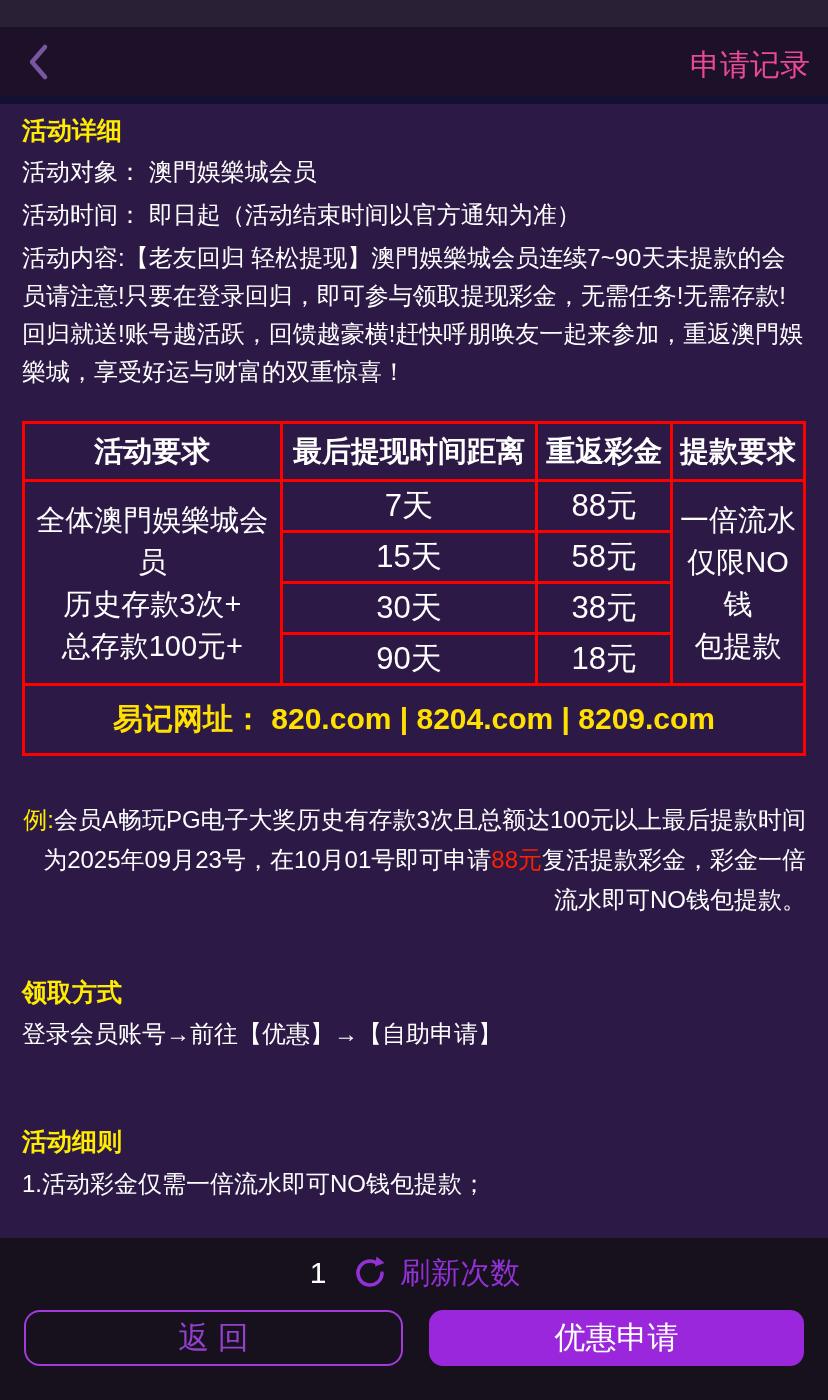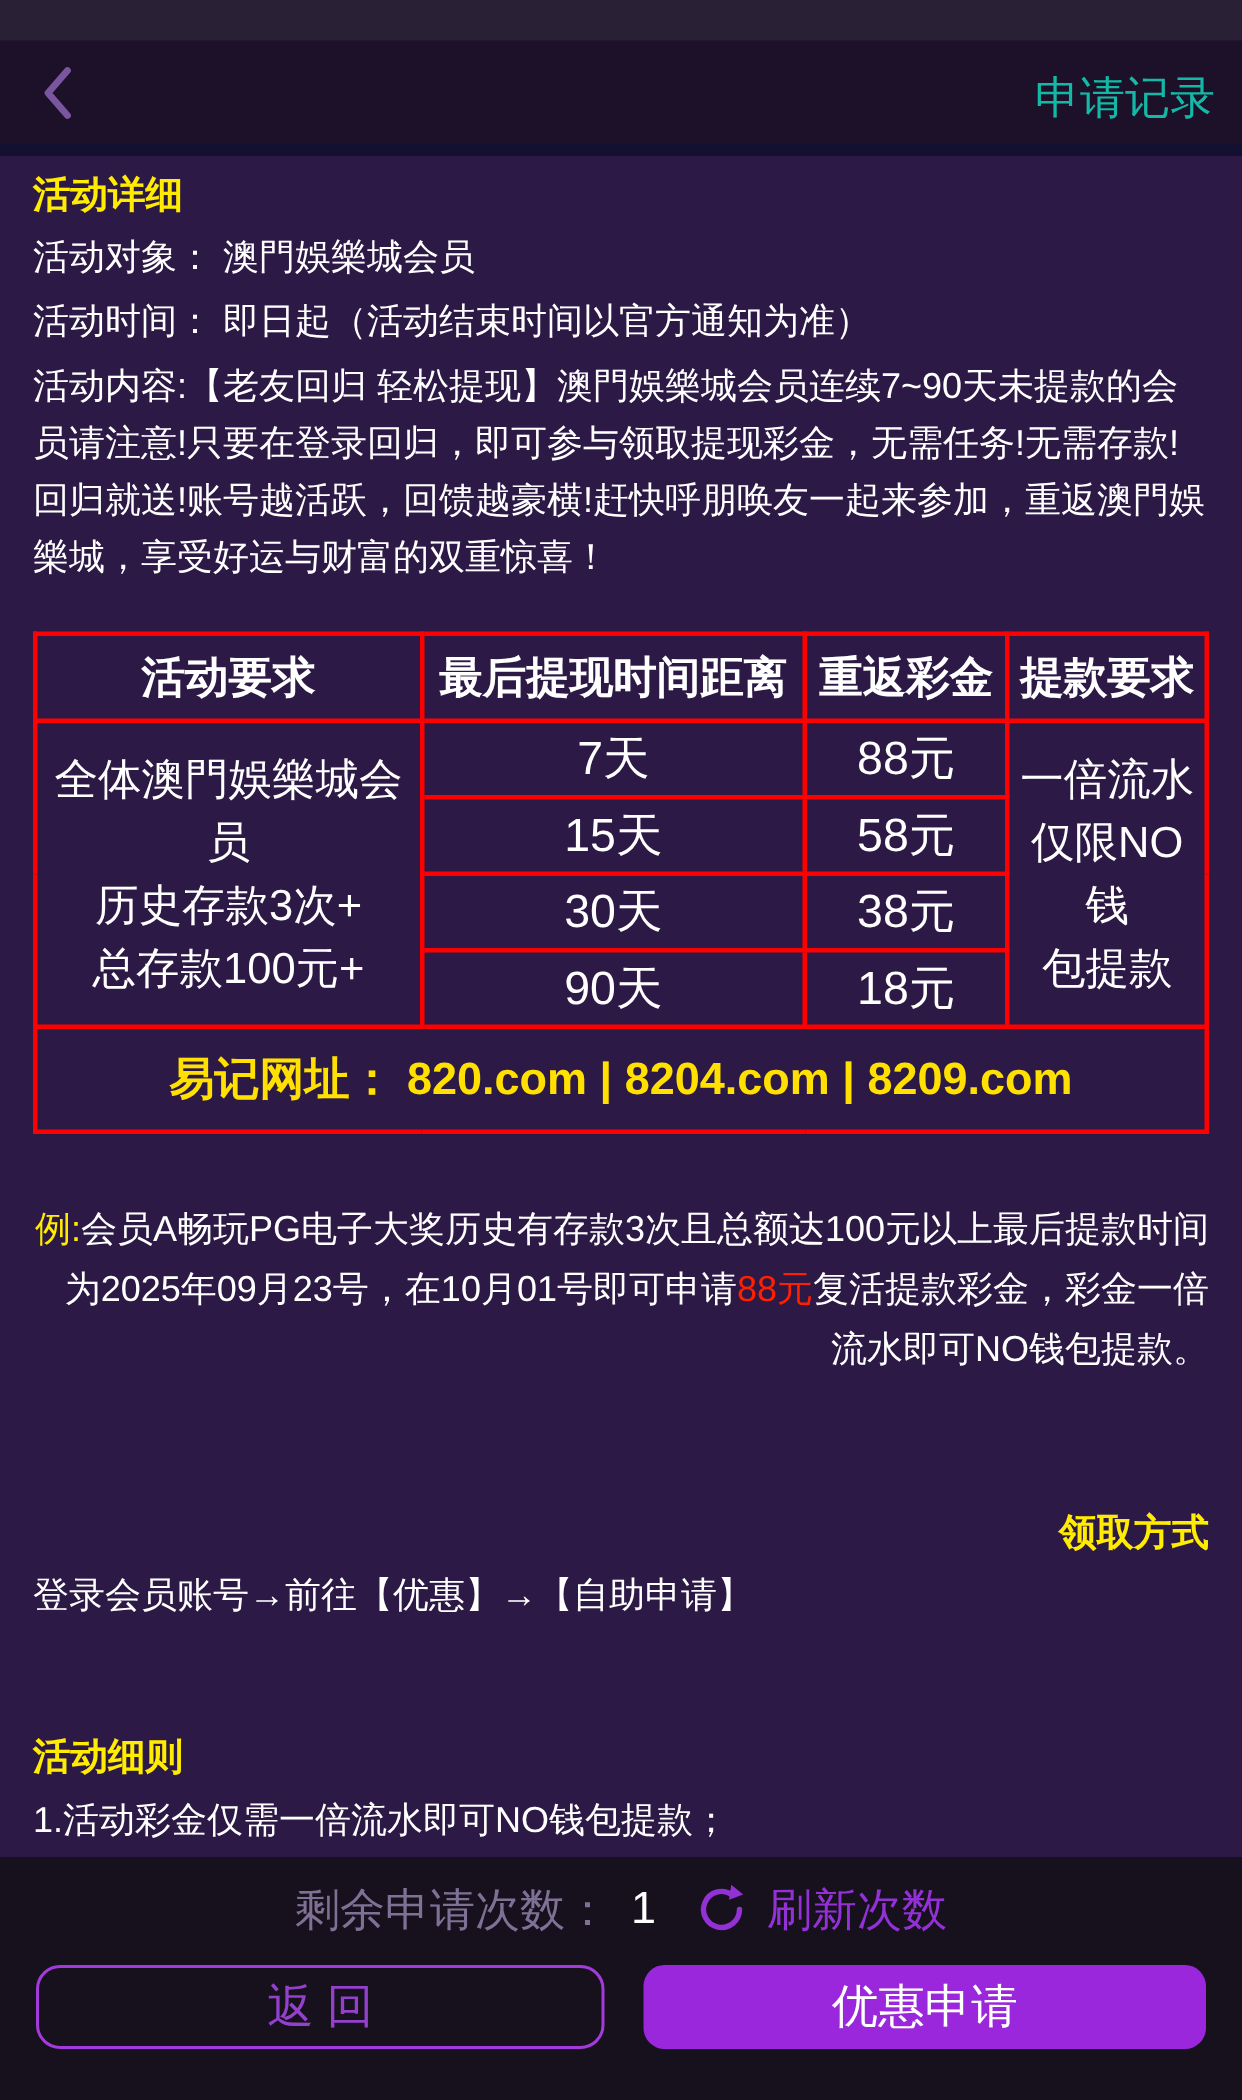--- a/index.html
+++ b/index.html
@@ -13,21 +13,21 @@
   .screen { width: 828px; height: 1400px; position: relative; overflow: hidden; }
 
   
   .statusbar { height: 27px; background: #292036; width: 100%; }
   .header {
     height: 69px; background: #1c1128; width: 100%;
     position: relative; display: flex; align-items: center; justify-content: center;
   }
   .back-btn { position: absolute; left: 24px; top: 14px; width: 30px; height: 42px; cursor: pointer; }
   .page-title { color: #ffffff; font-size: 34px; font-weight: bold; letter-spacing: 1px; }
-  .record-link { position: absolute; right: 18px; top: 18px; color: #14b8a6; font-size: 30px; cursor: pointer; }
+  .record-link { position: absolute; right: 18px; top: 18px; color: #ec4899; font-size: 30px; cursor: pointer; }
 
   
   .content {
     position: absolute; top: 96px; left: 0; right: 0; bottom: 162px;
     background: #2c1945; overflow: hidden; padding: 0 22px;
   }
   .content-top-divider { height: 8px; margin: 0 -22px; background: #141031; }
 
   .section-heading { color: #ffec00; font-size: 25px; font-weight: bold; margin-top: 8px; line-height: 36px; }
   .body-text { color: #ffffff; font-size: 24px; line-height: 38px; margin-top: 5px; }
@@ -41,21 +41,21 @@
   }
   .promo-table th, .promo-table td {
     border: 3px solid #ff0000; color: #ffffff; text-align: center; vertical-align: middle;
   }
   .promo-table th { font-size: 29px; font-weight: bold; height: 58px; }
   .promo-table td { font-size: 31px; font-weight: normal; height: 51px; }
   .promo-table .multiline { white-space: pre-line; font-size: 29px; line-height: 42px; }
   .promo-table .url-row td { height: 70px; color: #ffe000; font-weight: bold; font-size: 30px; }
 
   .example-para { margin-top: 44px; line-height: 40px; text-align: right; }
-  .claim-heading { margin-top: 84px; text-align: right; }
+  .claim-heading { margin-top: 54px; }
   .rules-heading { margin-top: 70px; }
   .rule-line { margin-top: 6px; }
 
   
   .footer-bar {
     position: absolute; left: 0; right: 0; bottom: 0; height: 162px;
     background: #16111d; z-index: 5;
   }
   .counter-row {
     display: flex; align-items: center; justify-content: center;
@@ -149,21 +149,20 @@
     <div class="section-heading claim-heading">领取方式</div>
     <p class="body-text">登录会员账号→前往【优惠】→【自助申请】</p>
 
     <div class="section-heading rules-heading">活动细则</div>
     <p class="body-text rule-line">1.活动彩金仅需一倍流水即可NO钱包提款；</p>
 
   </div>
 
   <div class="footer-bar">
     <div class="counter-row">
-      <span class="counter-label">剩余申请次数：</span>
       <span class="counter-value">1</span>
       <span class="refresh-icon">
         <svg width="36" height="36" viewBox="0 0 36 36">
           <path d="M30 18 a12 12 0 1 1 -5.2-9.9" fill="none" stroke="#9331d6" stroke-width="3.6" stroke-linecap="round"></path>
           <polygon points="24.5,1.5 32.5,8 23,11.5" fill="#9331d6"></polygon>
         </svg>
       </span>
       <span class="refresh-label">刷新次数</span>
     </div>
     <div class="buttons-row">

